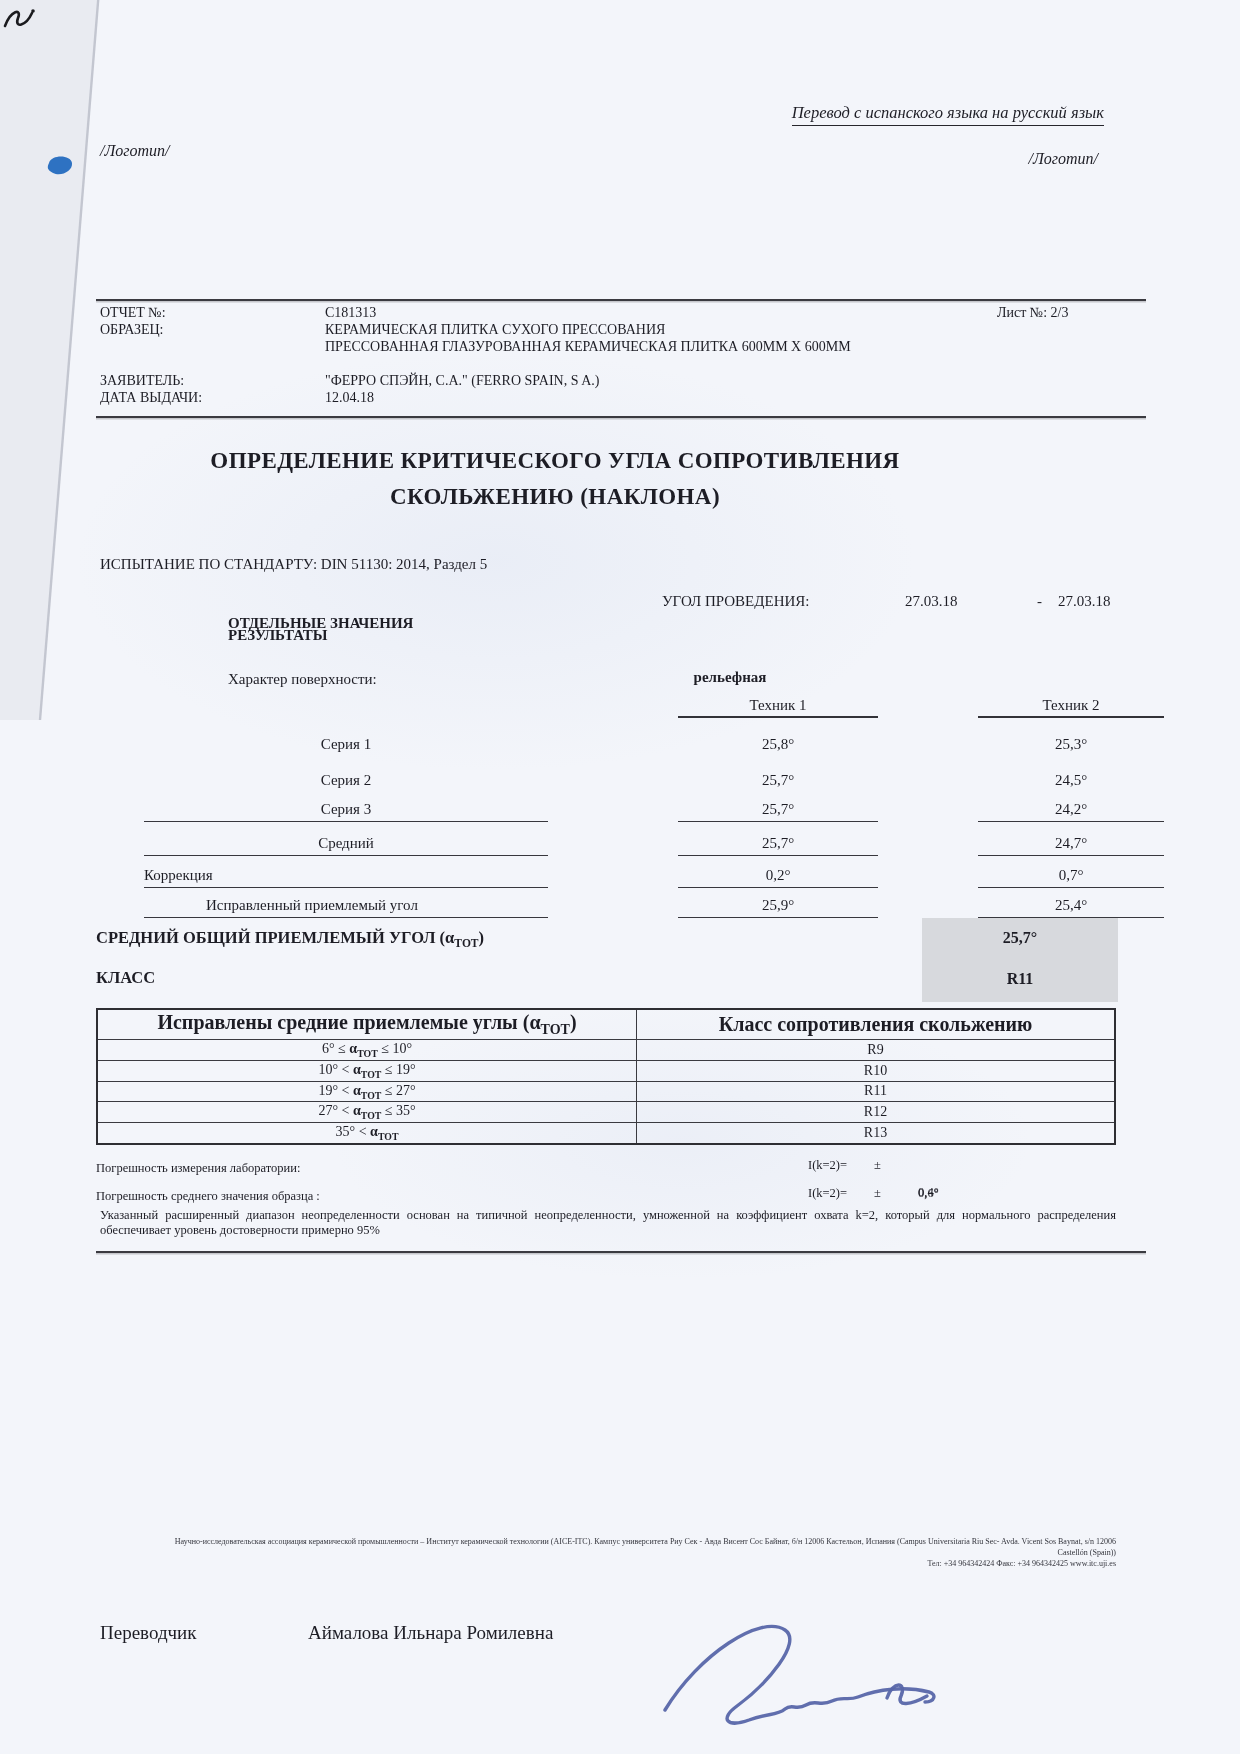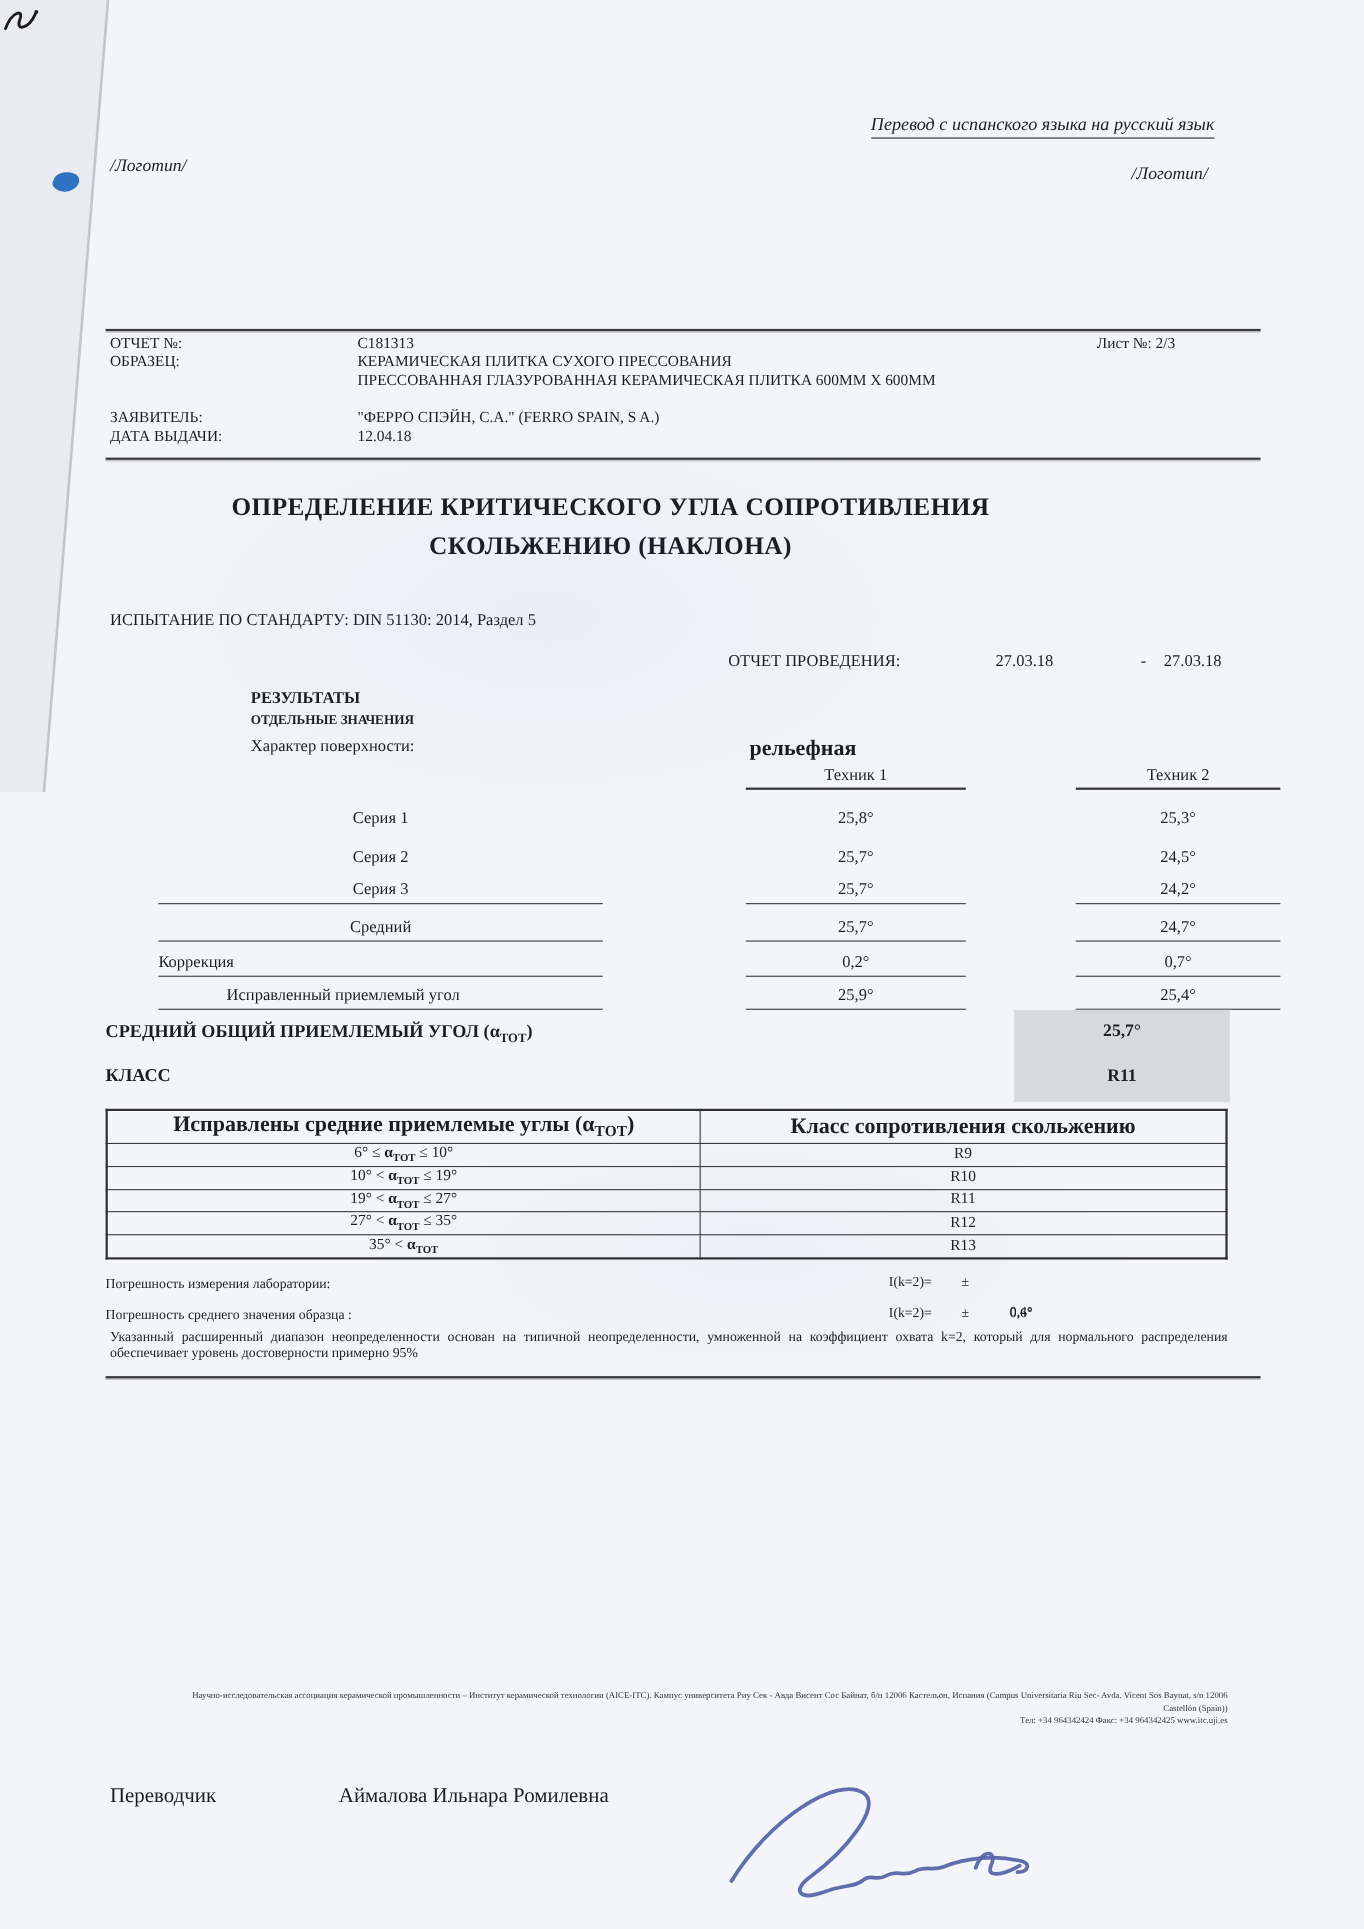--- a/index.html
+++ b/index.html
@@ -72,29 +72,29 @@
   <div class="abs lbl" style="left:100px; top:390px;">ДАТА ВЫДАЧИ:</div>
   <div class="abs val" style="left:325px; top:390px;">12.04.18</div>
   <div class="rule" style="left:96px; top:416px; width:1050px;"></div>
 
   <div class="abs b ctr" style="left:0; top:443px; width:1110px; font-size:23px; line-height:36px; letter-spacing:.4px;">
     <div>ОПРЕДЕЛЕНИЕ КРИТИЧЕСКОГО УГЛА СОПРОТИВЛЕНИЯ</div>
     <div>СКОЛЬЖЕНИЮ (НАКЛОНА)</div>
   </div>
 
   <div class="abs" style="left:100px; top:556px; font-size:15px;">ИСПЫТАНИЕ ПО СТАНДАРТУ: DIN 51130: 2014, Раздел 5</div>
-  <div class="abs" style="left:662px; top:593px; font-size:15px;">ОТЧЕТ ПРОВЕДЕНИЯ:</div>
+  <div class="abs" style="left:662px; top:593px; font-size:15px;">УГОЛ ПРОВЕДЕНИЯ:</div>
   <div class="abs" style="left:905px; top:593px; font-size:15px;">27.03.18</div>
   <div class="abs" style="left:1037px; top:593px; font-size:15px;">-</div>
   <div class="abs" style="left:1058px; top:593px; font-size:15px;">27.03.18</div>
 
   <div class="abs b" style="left:228px; top:627px; font-size:15px;">РЕЗУЛЬТАТЫ</div>
-  <div class="abs b" style="left:228px; top:647px; font-size:12px;">ОТДЕЛЬНЫЕ ЗНАЧЕНИЯ</div>
+  <div class="abs b" style="left:228px; top:615px; font-size:15px;">ОТДЕЛЬНЫЕ ЗНАЧЕНИЯ</div>
   <div class="abs" style="left:228px; top:671px; font-size:15px;">Характер поверхности:</div>
-  <div class="abs b ctr" style="left:630px; top:669px; width:200px; font-size:20px;">рельефная</div>
+  <div class="abs b ctr" style="left:630px; top:669px; width:200px; font-size:15px;">рельефная</div>
 
   <div class="rgrid">
     <div class="rrow" style="height:30px;">
       <div></div>
         <div></div>
       <div class="hcell">Техник 1</div>
       <div></div>
       <div class="hcell">Техник 2</div>
     </div>
     <div class="rrow" style="height:38px;">

